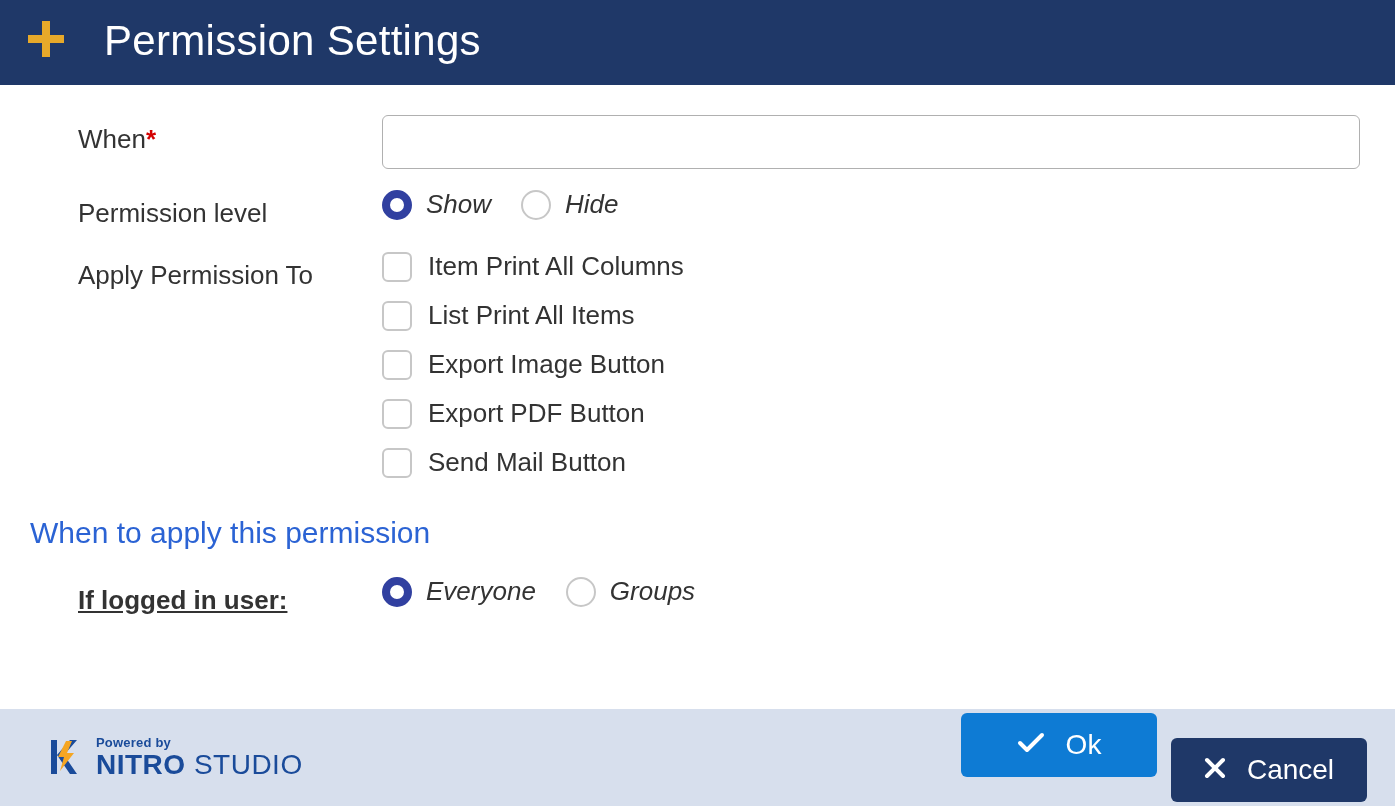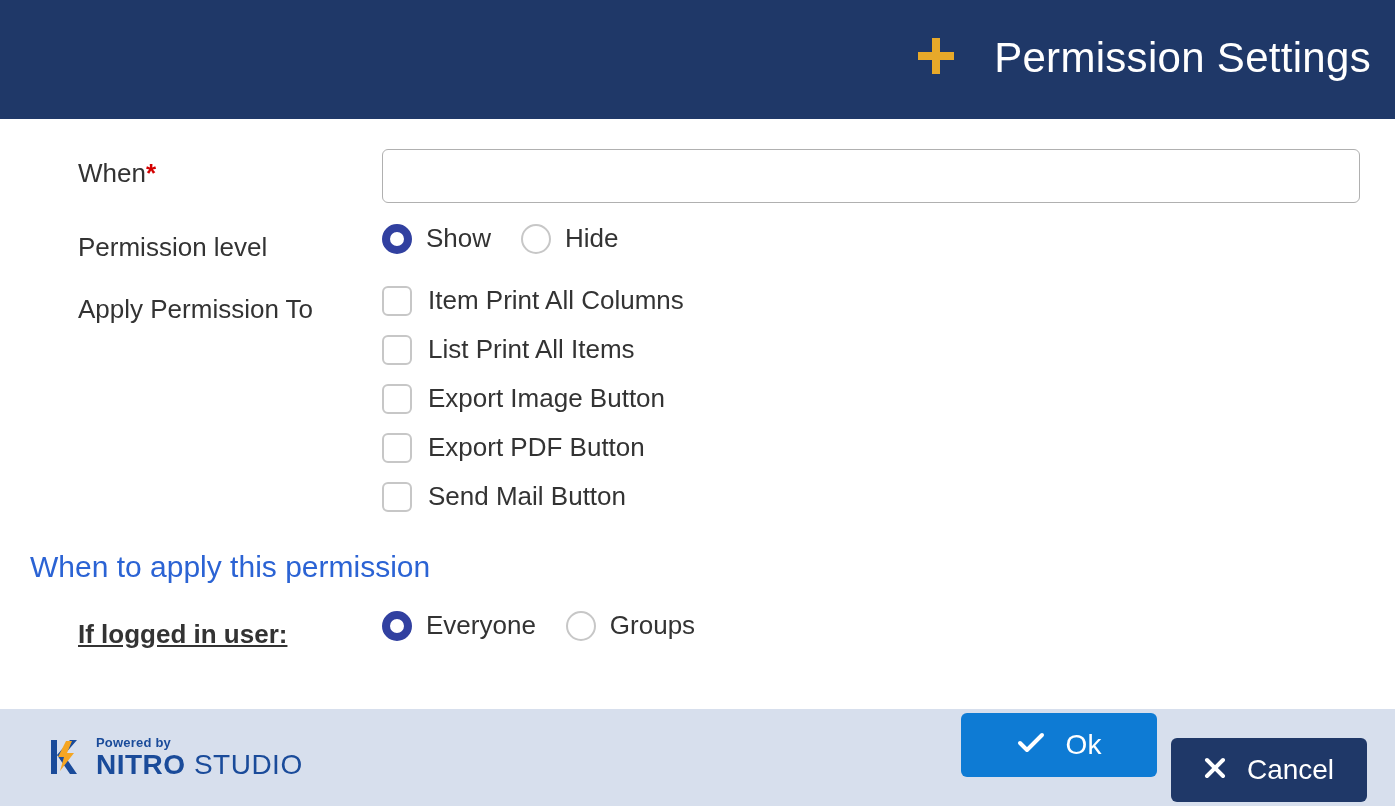--- a/index.html
+++ b/index.html
@@ -16,22 +16,21 @@
       width: 1395px;
       overflow: hidden;
     }
     .header {
       background: #1f3868;
       color: #ffffff;
       display: flex;
       align-items: center;
       padding: 20px 24px 24px 24px;
       gap: 36px;
-      height: 119px;
-      justify-content: flex-end;
+      height: 85px;
     }
     .header-title {
       font-size: 42px;
       font-weight: 400;
       letter-spacing: 0.3px;
     }
 
     .content {
       padding: 30px 30px 30px 78px;
     }
@@ -68,20 +67,21 @@
       padding: 8px 12px;
       font-size: 22px;
       color: #333;
       outline: none;
     }
 
     .radio-group {
       display: flex;
       align-items: center;
       gap: 30px;
+      font-style: italic;
     }
     .radio-item {
       display: flex;
       align-items: center;
       gap: 14px;
       cursor: pointer;
     }
     .radio-circle {
       width: 30px;
       height: 30px;

